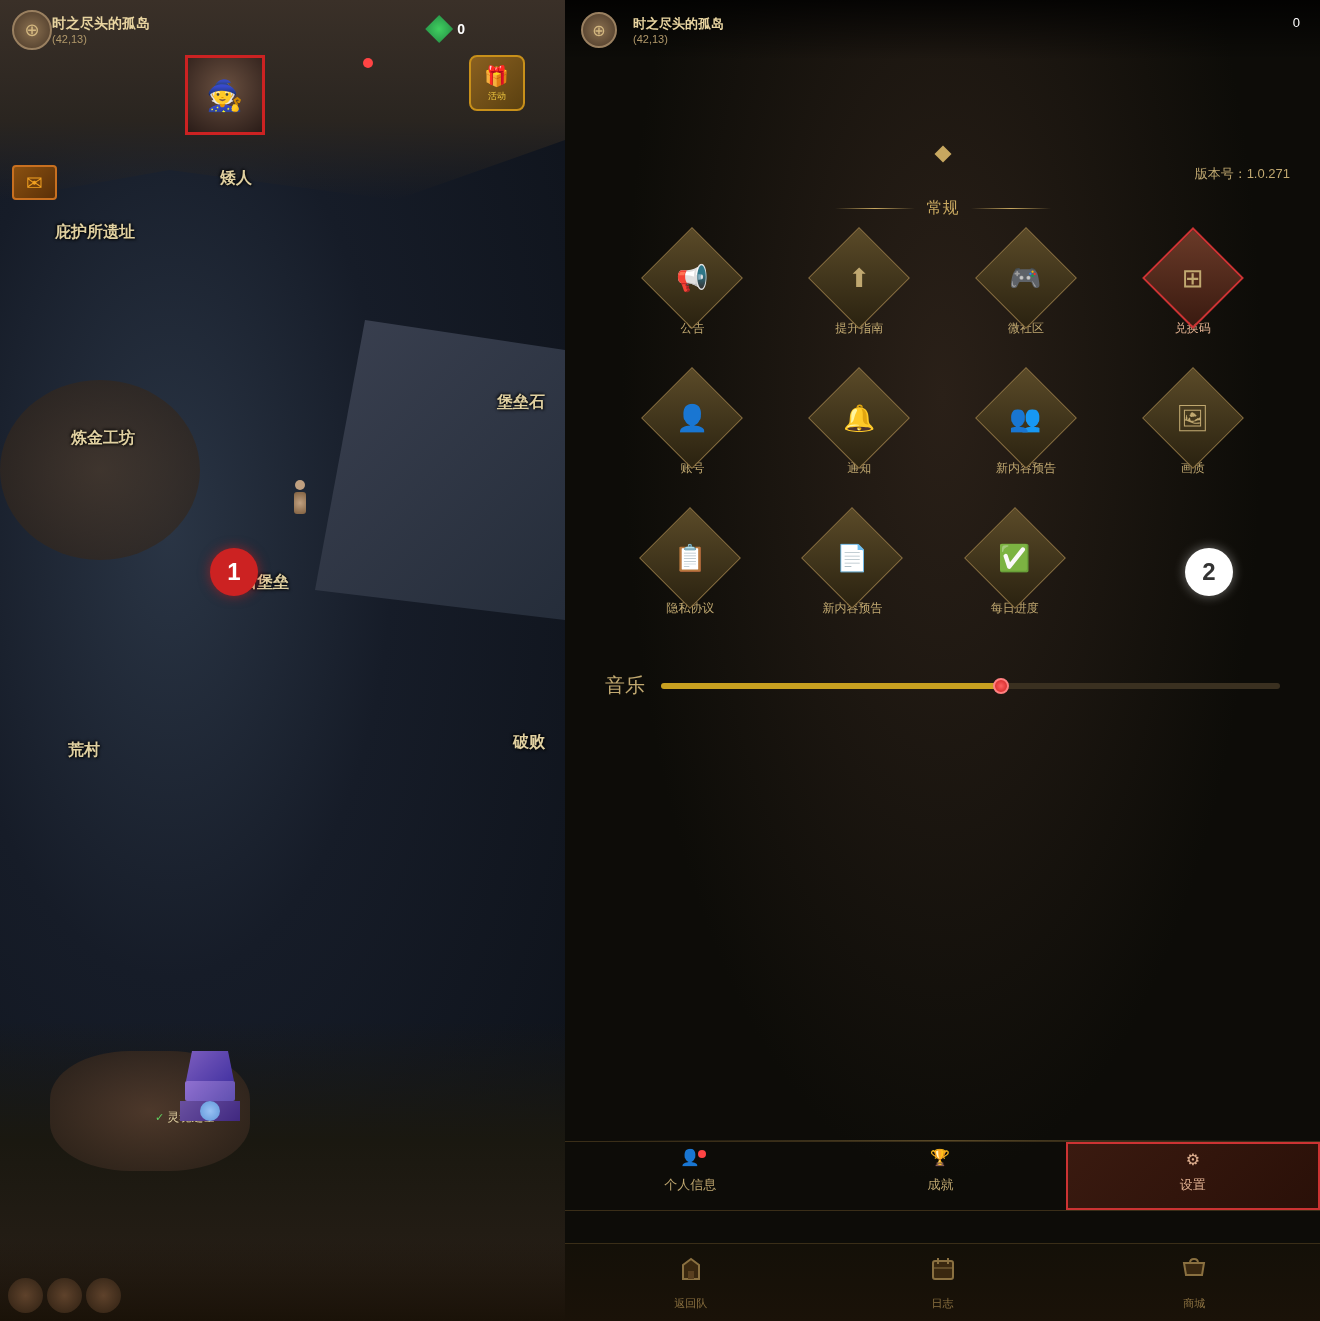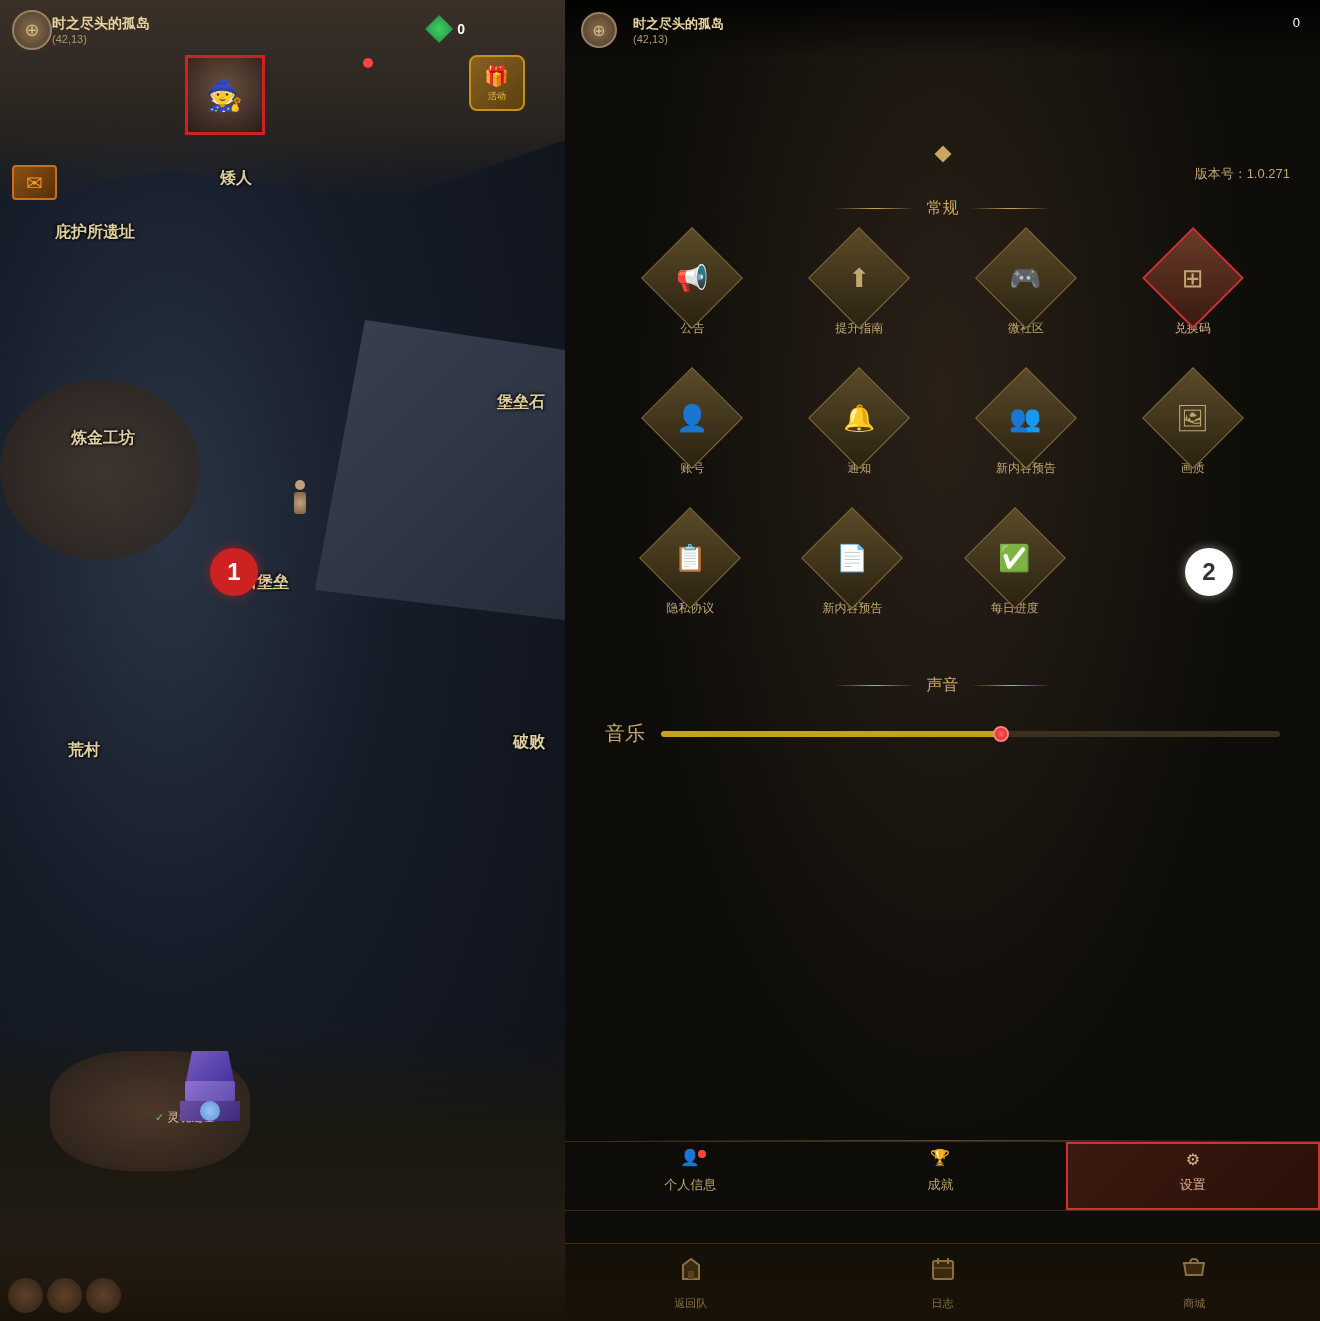--- a/index.html
+++ b/index.html
@@ -807,27 +807,20 @@
         <div class="diamond-bg"></div>
         <span class="diamond-icon-symbol">✅</span>
       </div>
       <span class="icon-label">每日进度</span>
     </div>
   </div>
 
   <div class="step2">2</div>
 
   <div class="sound-section">
-    <div class="sound-title">
-      <div class="sound-title-inner">
-        <div class="title-line"></div>
-        <span>声音</span>
-        <div class="title-line"></div>
-      </div>
-    </div>
 
     <div class="slider-row">
       <span class="slider-label">音乐</span>
       <div class="slider-track">
         <div class="slider-thumb"></div>
       </div>
     </div>
 
   </div>
 

